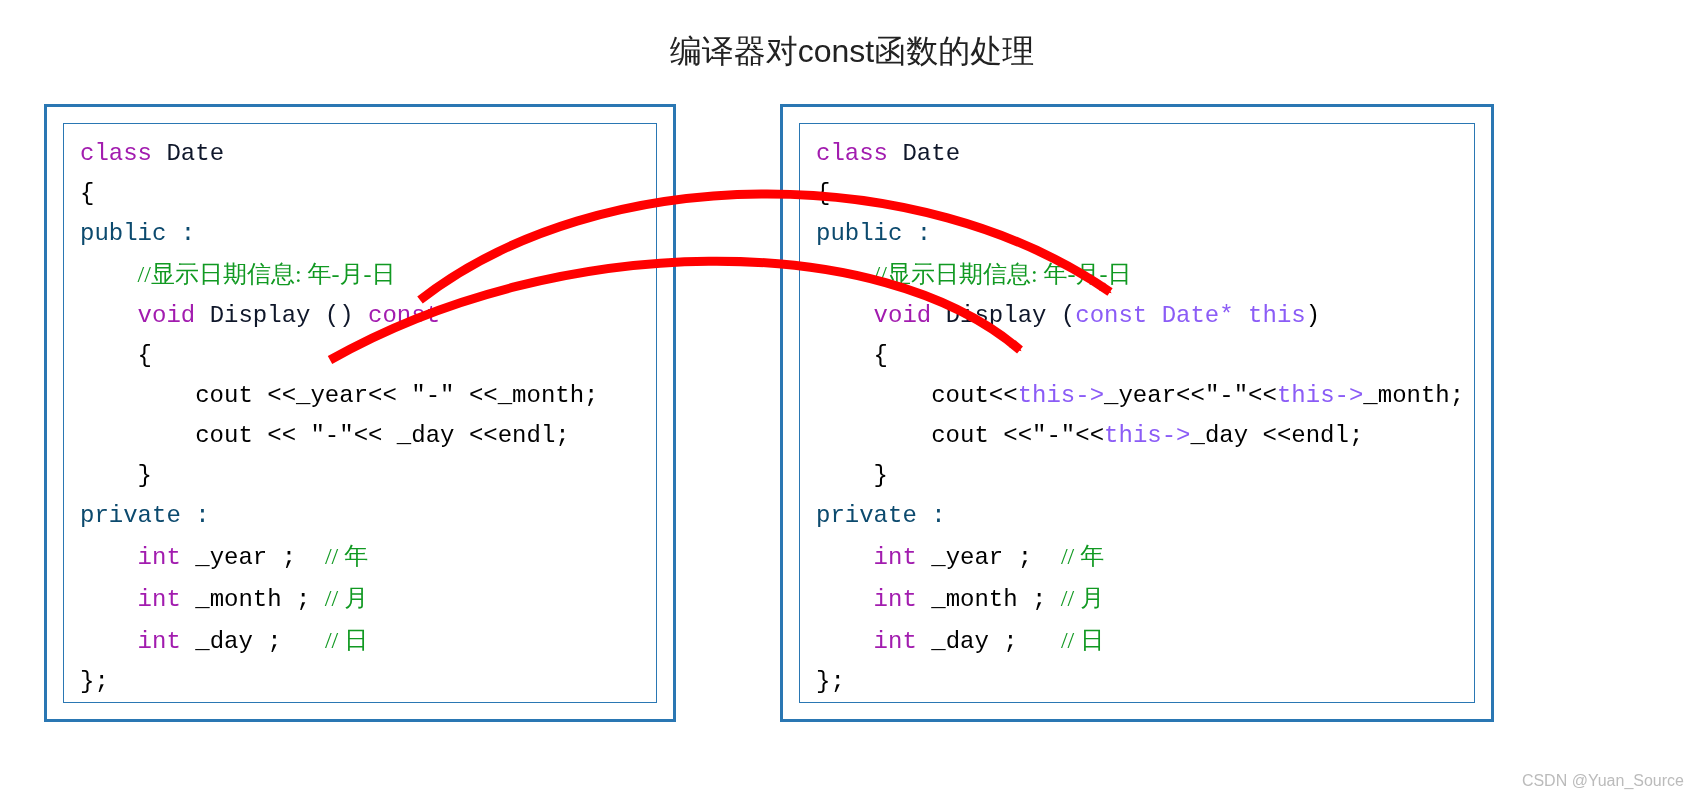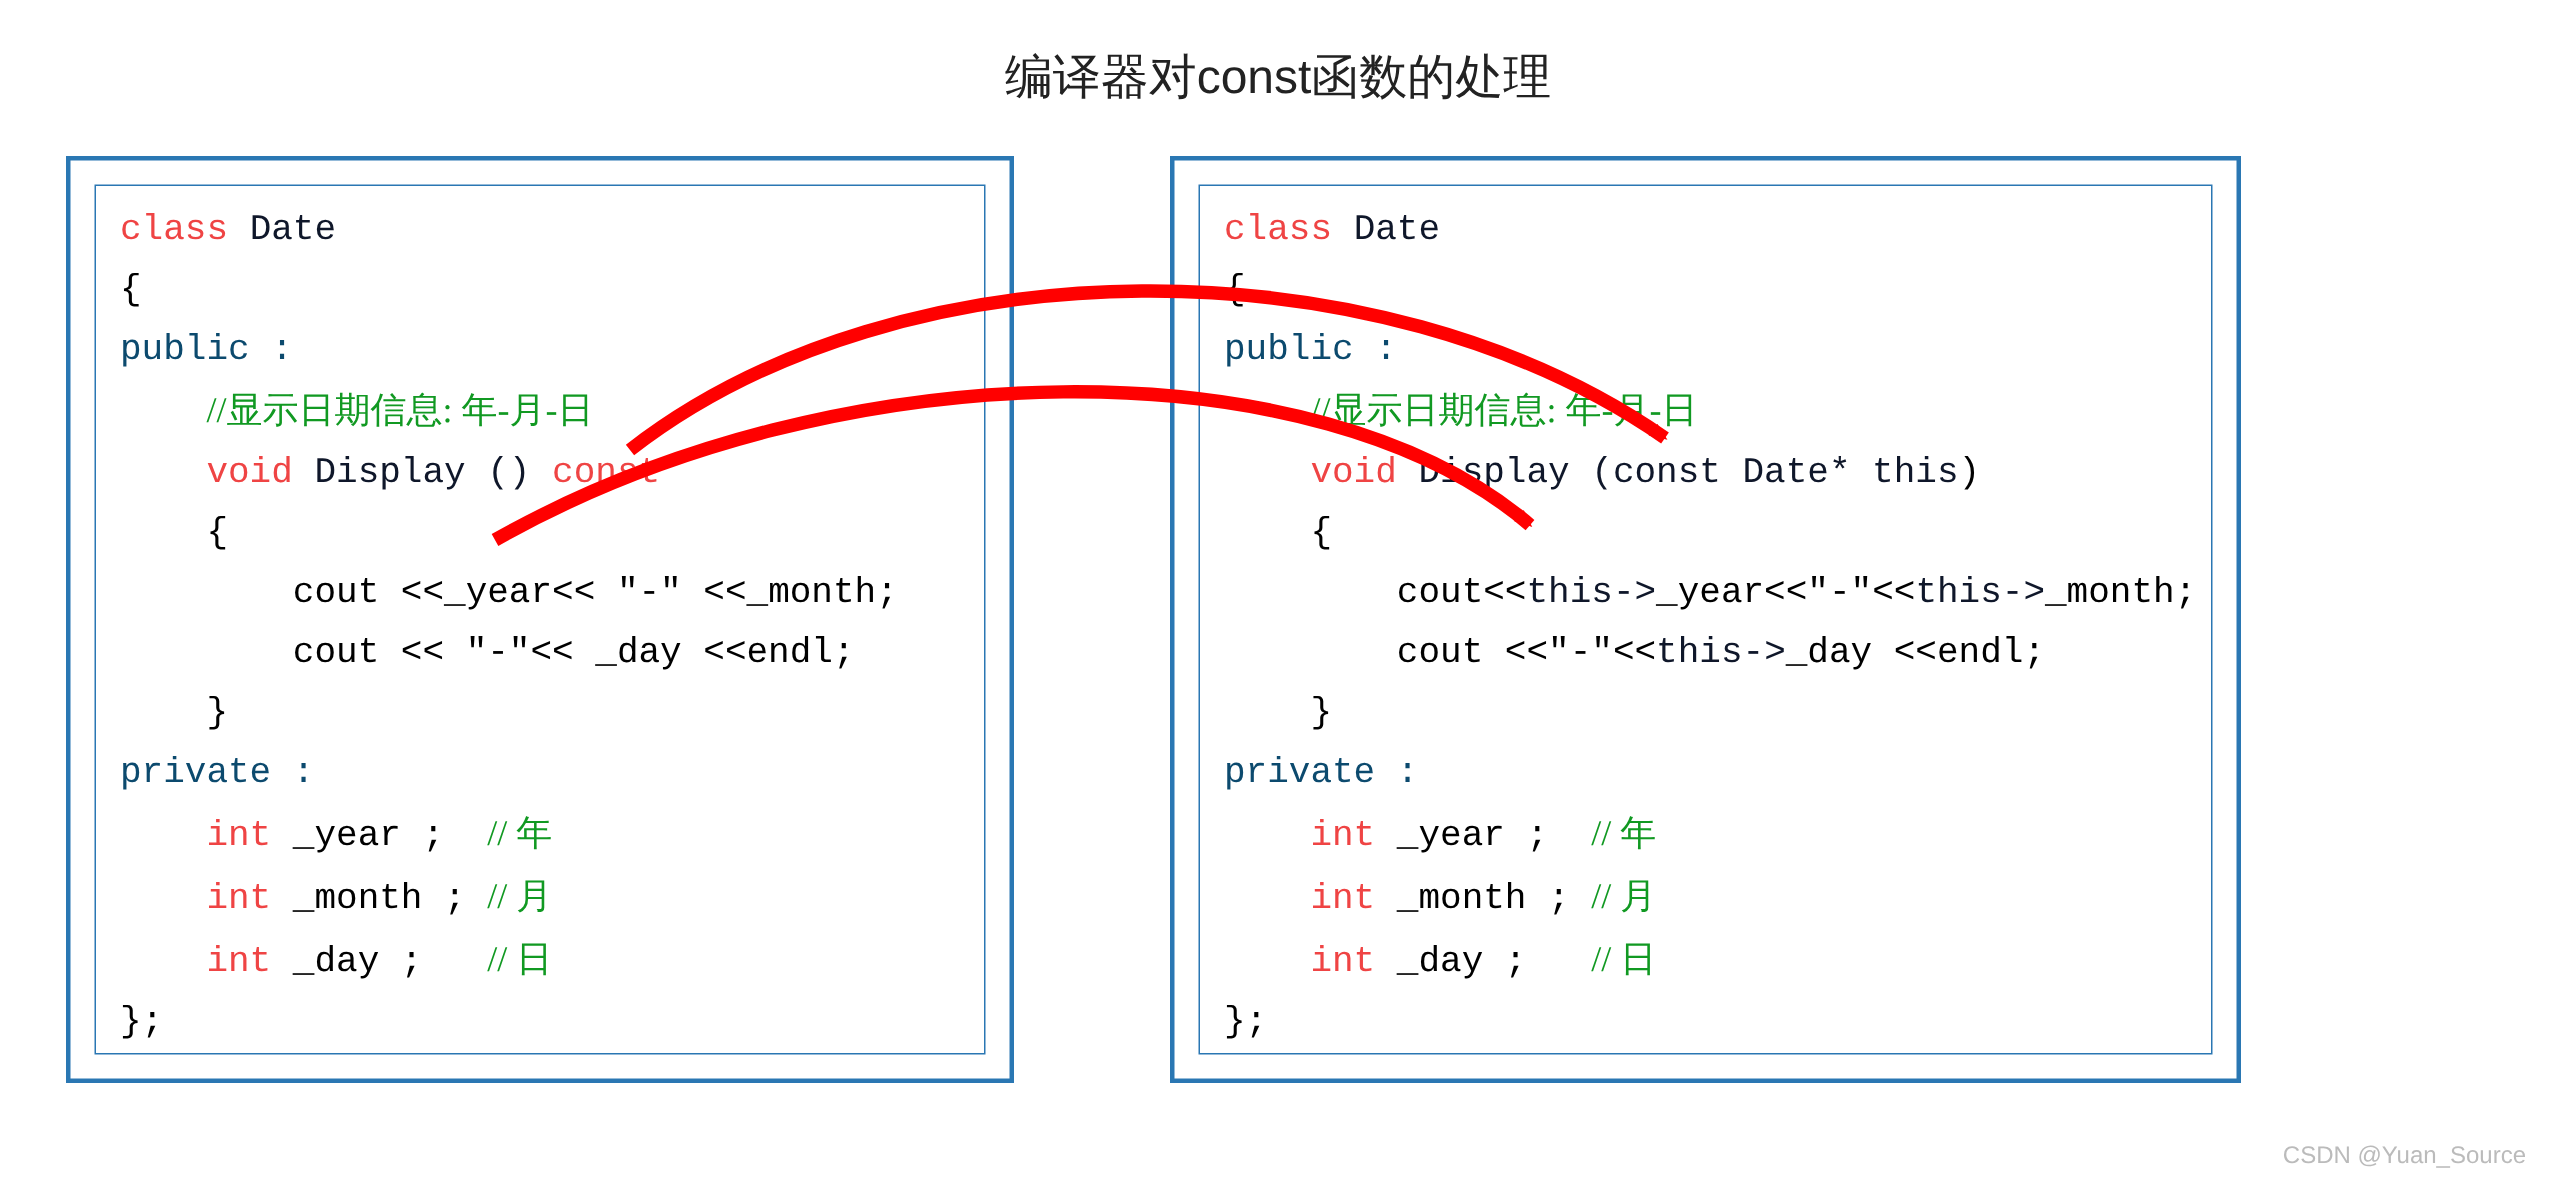--- a/index.html
+++ b/index.html
@@ -3,26 +3,26 @@
 <meta charset="utf-8">
 <style>
   html,body{margin:0;padding:0;background:#fff;font-family:"Microsoft YaHei","SimSun",sans-serif;}
   .page{width:1704px;height:796px;position:relative;}
   .title{position:absolute;top:30px;left:0;width:100%;text-align:center;font-size:32px;color:#222;}
   .outer{position:absolute;border:3px solid #2a77b3;box-sizing:border-box;background:#fff;}
   .outer.left{left:44px;top:104px;width:632px;height:618px;}
   .outer.right{left:780px;top:104px;width:714px;height:618px;}
   .inner{position:absolute;left:16px;right:16px;top:16px;bottom:16px;border:1px solid #2a77b3;box-sizing:border-box;padding:10px 16px 10px 16px;}
   pre.code{margin:0;font-family:"Consolas","Courier New",monospace;font-size:24px;line-height:40px;white-space:pre;color:#000;}
-  .kw{color:#ef4444;}   
+  .kw{color:#a21caf;}   
   .pub{color:#0c4a6e;}  
   .cmt{color:#119922;font-family:Liberation Serif, serif;}
-  .red{color:#0f172a;}
+  .red{color:#8b5cf6;}
   .id{color:#0f172a;}
-  .watermark{position:absolute;right:20px;bottom:16px;color:#bbb;font-size:16px;font-family:sans-serif;}
+  .watermark{position:absolute;right:20px;bottom:6px;color:#bbb;font-size:16px;font-family:sans-serif;}
   svg.arrows{position:absolute;left:0;top:0;width:1704px;height:796px;pointer-events:none;}
 </style>
 </head>
 <body>
 
 <div class="page">
 
   <div class="title">编译器对const函数的处理</div>
 
   <div class="outer left">

